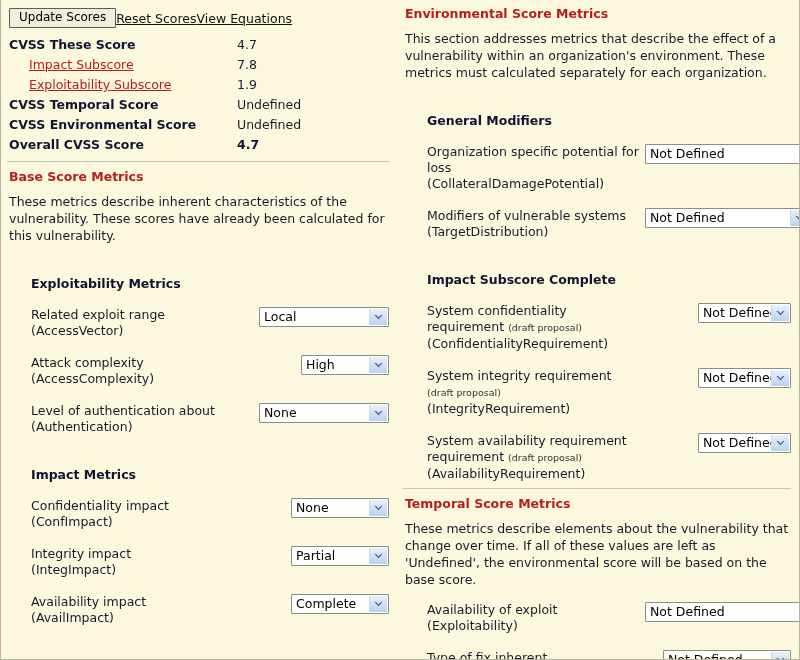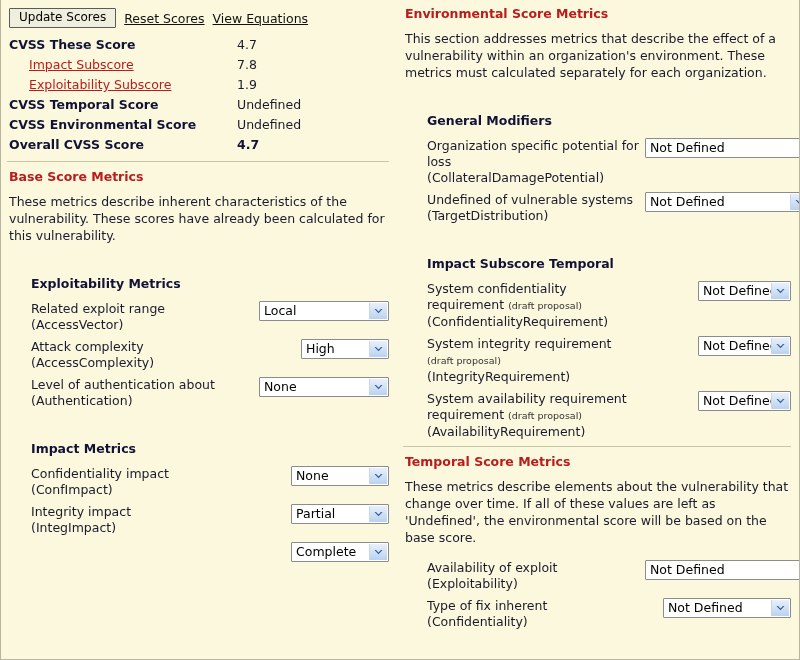--- a/index.html
+++ b/index.html
@@ -40,21 +40,20 @@
   .col-right {
     width: 402px;
     box-sizing: border-box;
     padding: 6px 8px 0 6px;
   }
 
   
   .toolbar {
     display: flex;
     align-items: center;
-    gap: 8px;
     height: 22px;
     margin: 1px 0 6px 2px;
   }
   .btn {
     font-family: "DejaVu Sans", "Liberation Sans", sans-serif;
     font-size: 12px;
     color: #000;
     background: #f0eedd;
     border: 1px solid #5a5a5a;
     border-radius: 1px;
@@ -111,21 +110,21 @@
     font-size: 12.5px;
     line-height: 17px;
     margin: 0 0 4px 2px;
     color: #1a1a2e;
   }
 
   
   .metric {
     display: flex;
     align-items: flex-start;
-    margin: 0 0 6px 0;
+    margin: 16px 0 6px 0;
     padding-left: 24px;
   }
   .metric .mlabel {
     font-size: 12.5px;
     line-height: 16px;
     color: #1a1a2e;
     flex: 0 0 auto;
   }
   .metric .mctl {
     margin-left: auto;
@@ -315,20 +314,24 @@
             <span class="arrowbox">
               <svg width="9" height="6" viewBox="0 0 9 6">
                   <path d="M0.5 1 L4.5 5.2 L8.5 1 L7 1 L4.5 3.6 L2 1 Z" fill="#2c5a9e"></path>
                 </svg>
             </span>
           </div>
         </div>
       </div>
 
       <div class="metric">
+        <div class="mlabel">
+          <span>Availability impact</span><br>
+          <span>(AvailImpact)</span>
+        </div>
         <div class="mctl">
           <div class="sel w-md">
             <span>Complete</span>
             <span class="arrowbox">
               <svg width="9" height="6" viewBox="0 0 9 6">
                   <path d="M0.5 1 L4.5 5.2 L8.5 1 L7 1 L4.5 3.6 L2 1 Z" fill="#2c5a9e"></path>
                 </svg>
             </span>
           </div>
         </div>
@@ -352,36 +355,36 @@
         <div class="mctl">
           <div class="sel w-nd-x">
             <span>Not Defined</span>
             
           </div>
         </div>
       </div>
 
       <div class="metric">
         <div class="mlabel">
-          <span>Undefined of vulnerable systems</span><br>
+          <span>Modifiers of vulnerable systems</span><br>
           <span>(TargetDistribution)</span>
         </div>
         <div class="mctl">
           <div class="sel w-nd-l">
             <span>Not Defined</span>
             <span class="arrowbox">
               <svg width="9" height="6" viewBox="0 0 9 6">
                   <path d="M0.5 1 L4.5 5.2 L8.5 1 L7 1 L4.5 3.6 L2 1 Z" fill="#2c5a9e"></path>
                 </svg>
             </span>
           </div>
         </div>
       </div>
 
-      <h3 class="grp">Impact Subscore Temporal</h3>
+      <h3 class="grp">Impact Subscore Complete</h3>
 
       <div class="metric">
         <div class="mlabel">
           <span>System confidentiality requirement</span>
           <span class="draft">(draft proposal)</span><br>
           <span>(ConfidentialityRequirement)</span>
         </div>
         <div class="mctl">
           <div class="sel w-nd-s">
             <span>Not Defined</span>

